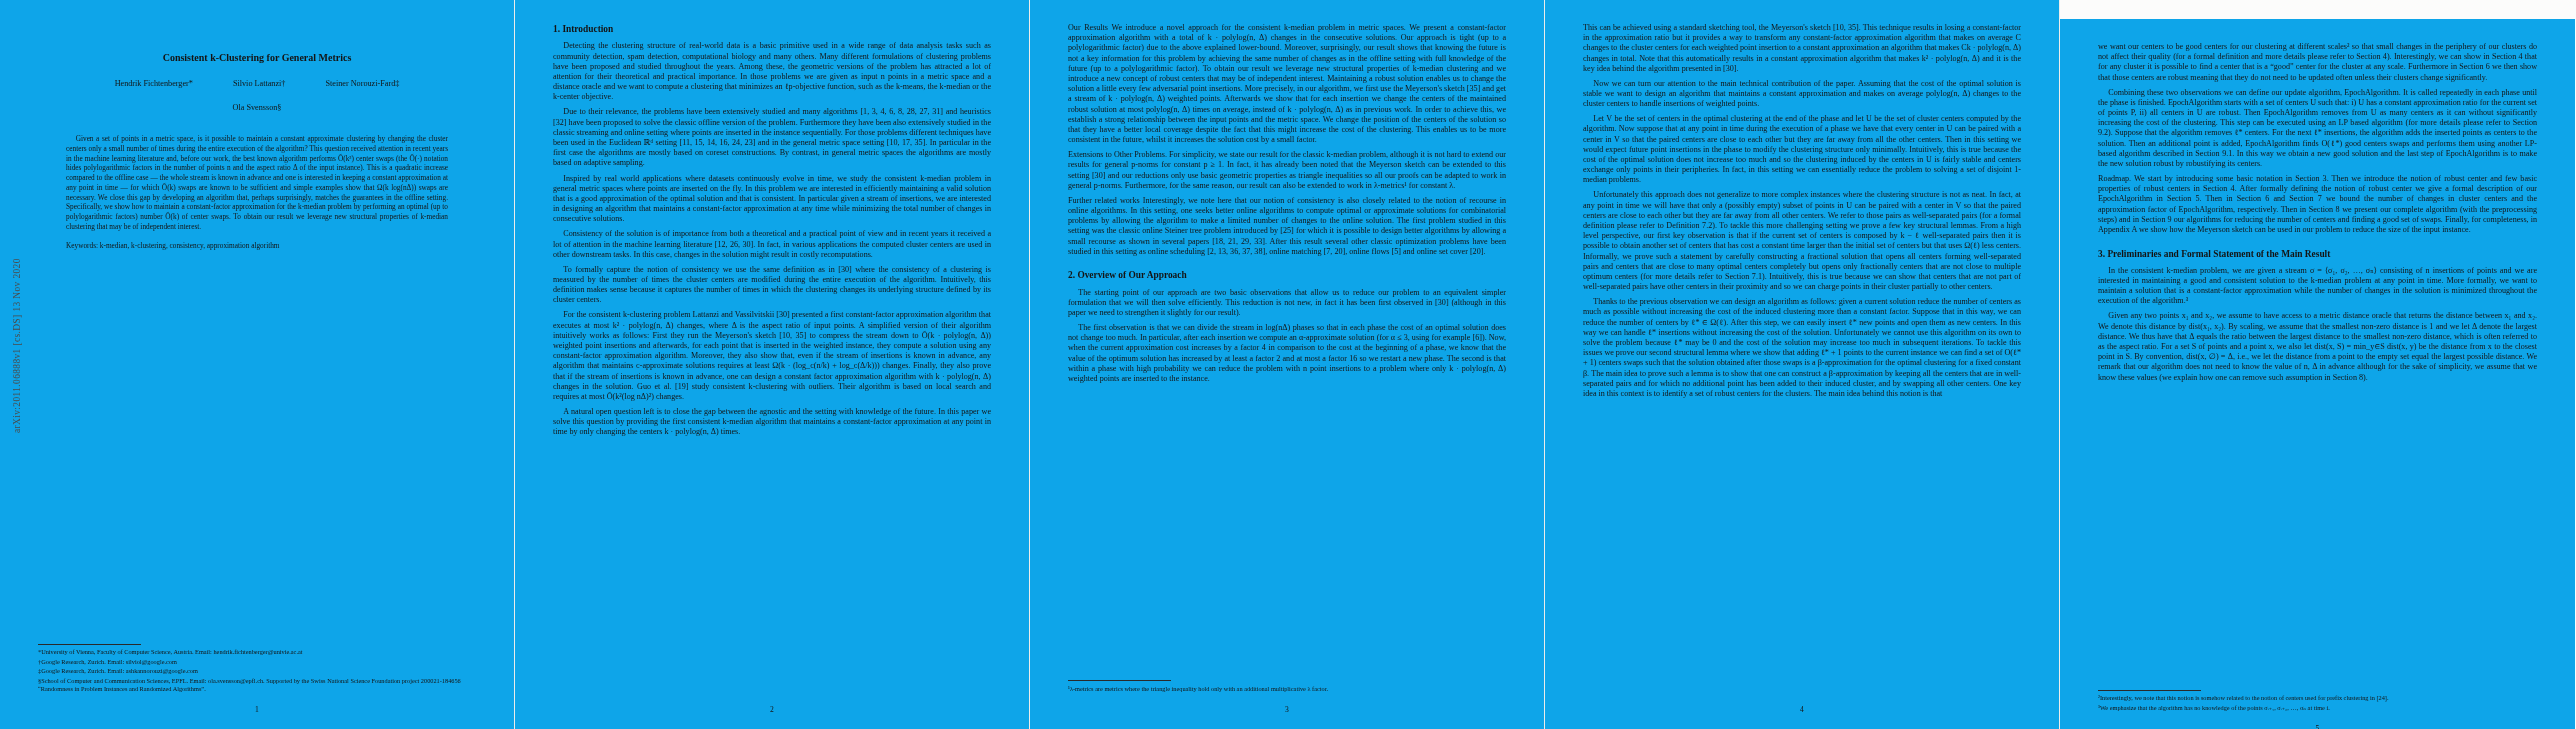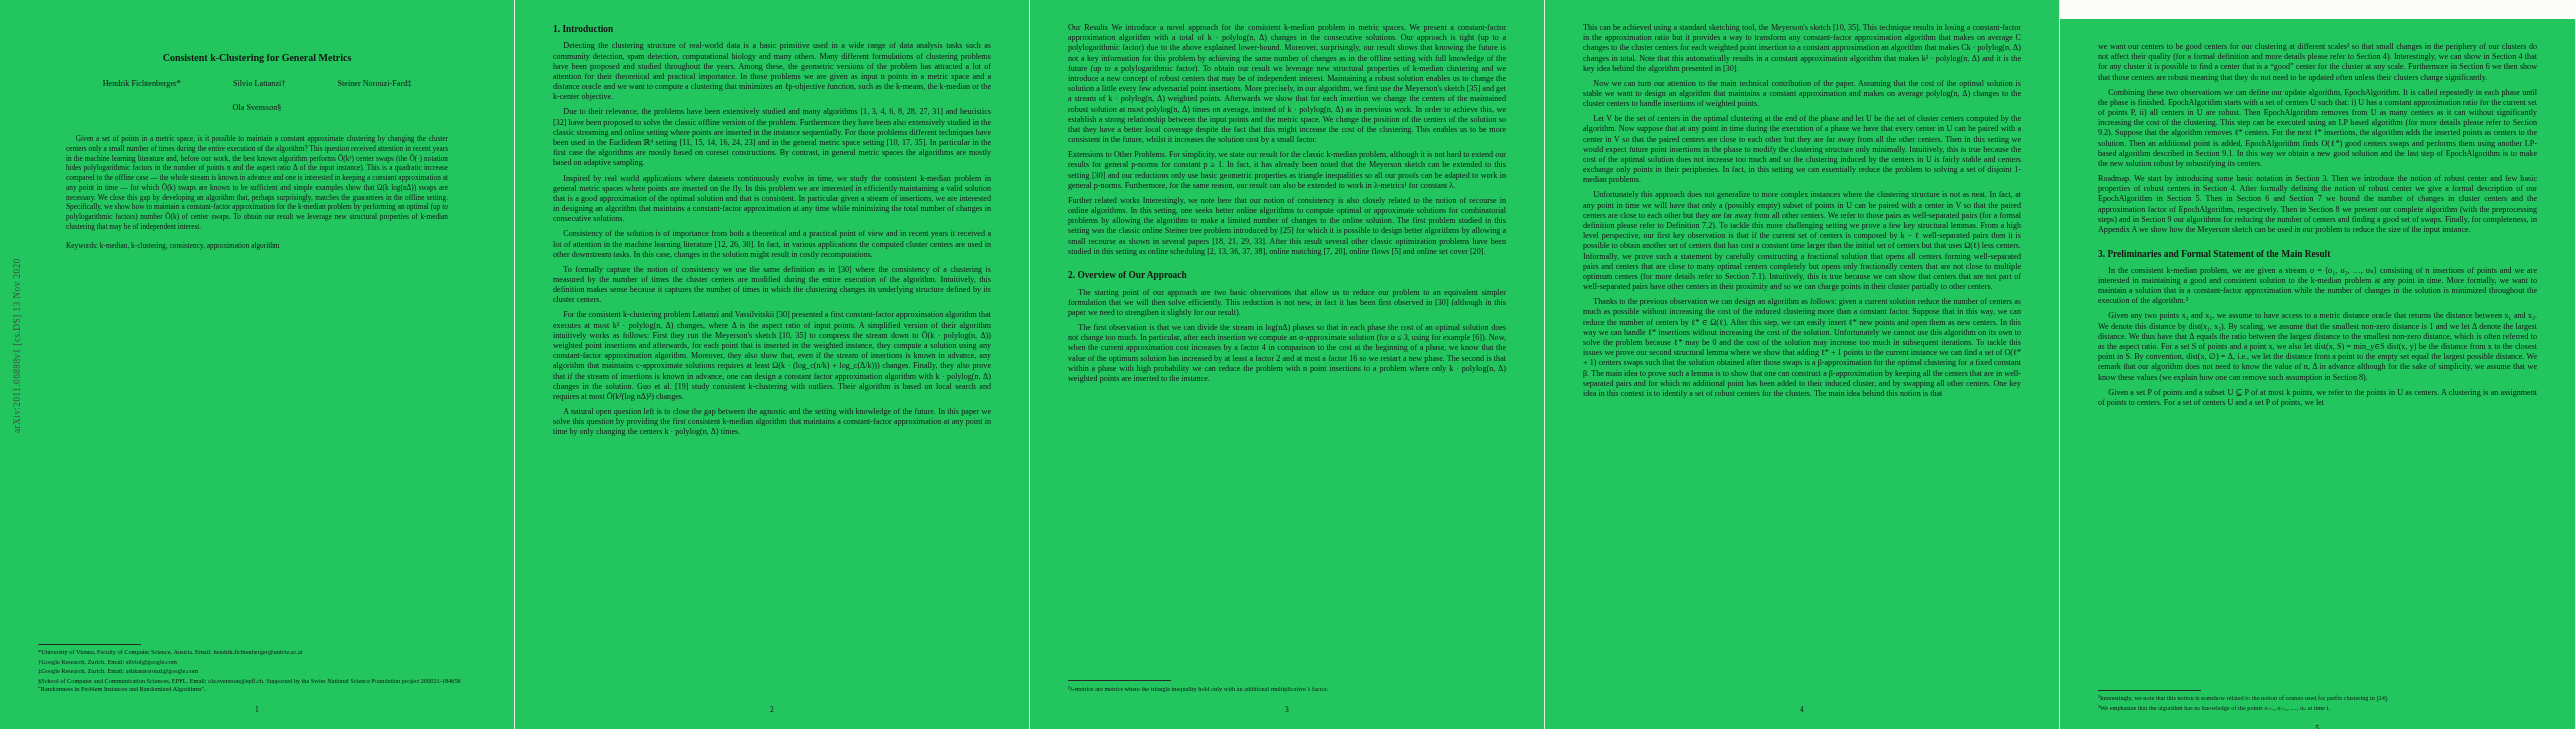--- a/index.html
+++ b/index.html
@@ -14,41 +14,41 @@
     width: 2576px;
     height: 729px;
     background: #fcfcfb;
     overflow: hidden;
   }
   .pages { display: flex; width: 100%; height: 100%; }
   .page {
     flex: 0 0 515px;
     width: 515px;
     height: 729px;
-    background: #22c55e;
+    background: #0ea5e9;
     border-right: 0.6px solid #ececea;
     padding: 23px 38px 14.6px 38px;
     display: flex;
     flex-direction: column;
     overflow: hidden;
   }
   .page:last-child { border-right: none; margin-top: 19px; }
 
   .title {
     font-size: 10px;
     font-weight: 700;
     text-align: center;
     margin: 29px 11px 0 11px;
     line-height: 1.25;
   }
   .authors { margin-top: 14.6px; }
   .authors-row {
     display: flex;
     justify-content: center;
-    gap: 52px;
+    gap: 40px;
     font-size: 8.2px;
   }
   .authors-row + .authors-row { margin-top: 15px; }
 
   .abstract {
     font-size: 7.3px;
     line-height: 1.34;
     text-align: justify;
     margin: 22px 28px 0 28px;
     text-indent: 9.7px;
@@ -170,21 +170,20 @@
         <p class="para">Thanks to the previous observation we can design an algorithm as follows: given a current solution reduce the number of centers as much as possible without increasing the cost of the induced clustering more than a constant factor. Suppose that in this way, we can reduce the number of centers by ℓ* ∈ Ω(ℓ). After this step, we can easily insert ℓ* new points and open them as new centers. In this way we can handle ℓ* insertions without increasing the cost of the solution. Unfortunately we cannot use this algorithm on its own to solve the problem because ℓ* may be 0 and the cost of the solution may increase too much in subsequent iterations. To tackle this issues we prove our second structural lemma where we show that adding ℓ* + 1 points to the current instance we can find a set of O(ℓ* + 1) centers swaps such that the solution obtained after those swaps is a β-approximation for the optimal clustering for a fixed constant β. The main idea to prove such a lemma is to show that one can construct a β-approximation by keeping all the centers that are in well-separated pairs and for which no additional point has been added to their induced cluster, and by swapping all other centers. One key idea in this context is to identify a set of robust centers for the clusters. The main idea behind this notion is that</p>
         <div class="pagenum">4</div>
       </section>
       <section class="page">
         <p class="para noindent">we want our centers to be good centers for our clustering at different scales² so that small changes in the periphery of our clusters do not affect their quality (for a formal definition and more details please refer to Section 4). Interestingly, we can show in Section 4 that for any cluster it is possible to find a center that is a “good” center for the cluster at any scale. Furthermore in Section 6 we then show that those centers are robust meaning that they do not need to be updated often unless their clusters change significantly.</p>
         <p class="para">Combining these two observations we can define our update algorithm, EpochAlgorithm. It is called repeatedly in each phase until the phase is finished. EpochAlgorithm starts with a set of centers U such that: i) U has a constant approximation ratio for the current set of points P, ii) all centers in U are robust. Then EpochAlgorithm removes from U as many centers as it can without significantly increasing the cost of the clustering. This step can be executed using an LP based algorithm (for more details please refer to Section 9.2). Suppose that the algorithm removes ℓ* centers. For the next ℓ* insertions, the algorithm adds the inserted points as centers to the solution. Then an additional point is added, EpochAlgorithm finds O(ℓ*) good centers swaps and performs them using another LP-based algorithm described in Section 9.1. In this way we obtain a new good solution and the last step of EpochAlgorithm is to make the new solution robust by robustifying its centers.</p>
         <p class="para noindent"><span class="lead">Roadmap.</span> <span>We start by introducing some basic notation in Section 3. Then we introduce the notion of robust center and few basic properties of robust centers in Section 4. After formally defining the notion of robust center we give a formal description of our EpochAlgorithm in Section 5. Then in Section 6 and Section 7 we bound the number of changes in cluster centers and the approximation factor of EpochAlgorithm, respectively. Then in Section 8 we present our complete algorithm (with the preprocessing steps) and in Section 9 our algorithms for reducing the number of centers and finding a good set of swaps. Finally, for completeness, in Appendix A we show how the Meyerson sketch can be used in our problem to reduce the size of the input instance.</span></p>
         <h2 class="h">3. Preliminaries and Formal Statement of the Main Result</h2>
         <p class="para">In the consistent k-median problem, we are given a stream σ = ⟨σ₁, σ₂, …, σₙ⟩ consisting of n insertions of points and we are interested in maintaining a good and consistent solution to the k-median problem at any point in time. More formally, we want to maintain a solution that is a constant-factor approximation while the number of changes in the solution is minimized throughout the execution of the algorithm.³</p>
         <p class="para">Given any two points x₁ and x₂, we assume to have access to a metric distance oracle that returns the distance between x₁ and x₂. We denote this distance by dist(x₁, x₂). By scaling, we assume that the smallest non-zero distance is 1 and we let Δ denote the largest distance. We thus have that Δ equals the ratio between the largest distance to the smallest non-zero distance, which is often referred to as the aspect ratio. For a set S of points and a point x, we also let dist(x, S) = min_y∈S dist(x, y) be the distance from x to the closest point in S. By convention, dist(x, ∅) = Δ, i.e., we let the distance from a point to the empty set equal the largest possible distance. We remark that our algorithm does not need to know the value of n, Δ in advance although for the sake of simplicity, we assume that we know these values (we explain how one can remove such assumption in Section 8).</p>
-        <p class="para">Given a set P of points and a subset U ⊆ P of at most k points, we refer to the points in U as centers. A clustering is an assignment of points to centers. For a set of centers U and a set P of points, we let</p>
         <div class="spacer"></div>
         <div class="fnsep"></div>
         <p class="fn">²Interestingly, we note that this notion is somehow related to the notion of centers used for prefix clustering in [24].</p>
         <p class="fn">³We emphasize that the algorithm has no knowledge of the points σᵢ₊₁, σᵢ₊₂, …, σₙ at time i.</p>
         <div class="pagenum">5</div>
       </section>
     </div>
 </div>
 
 

